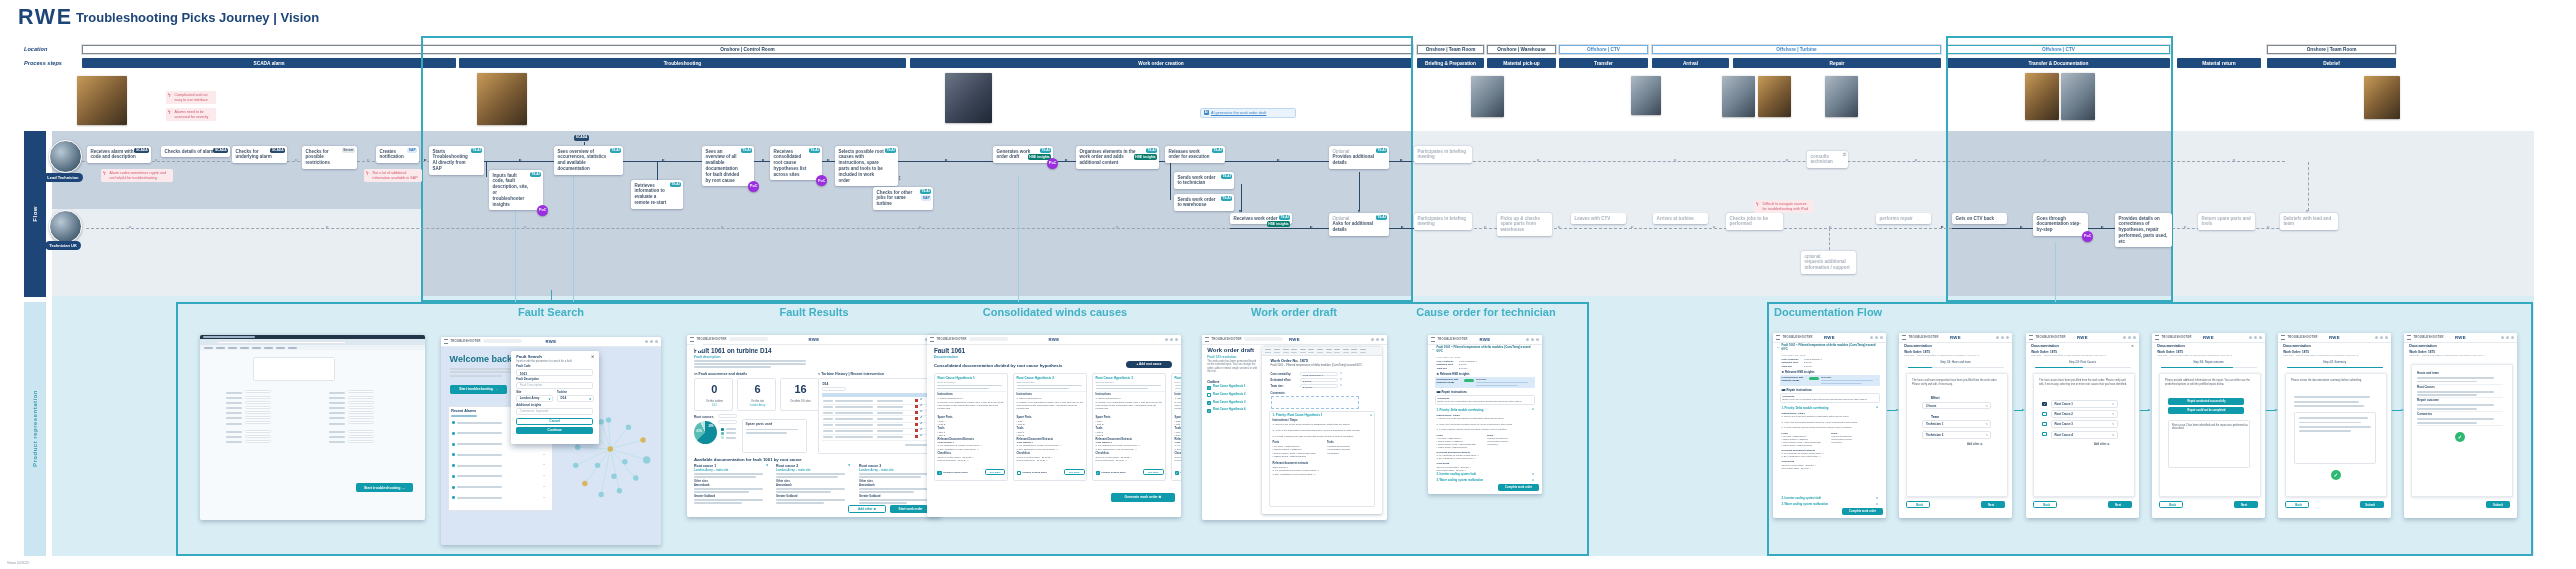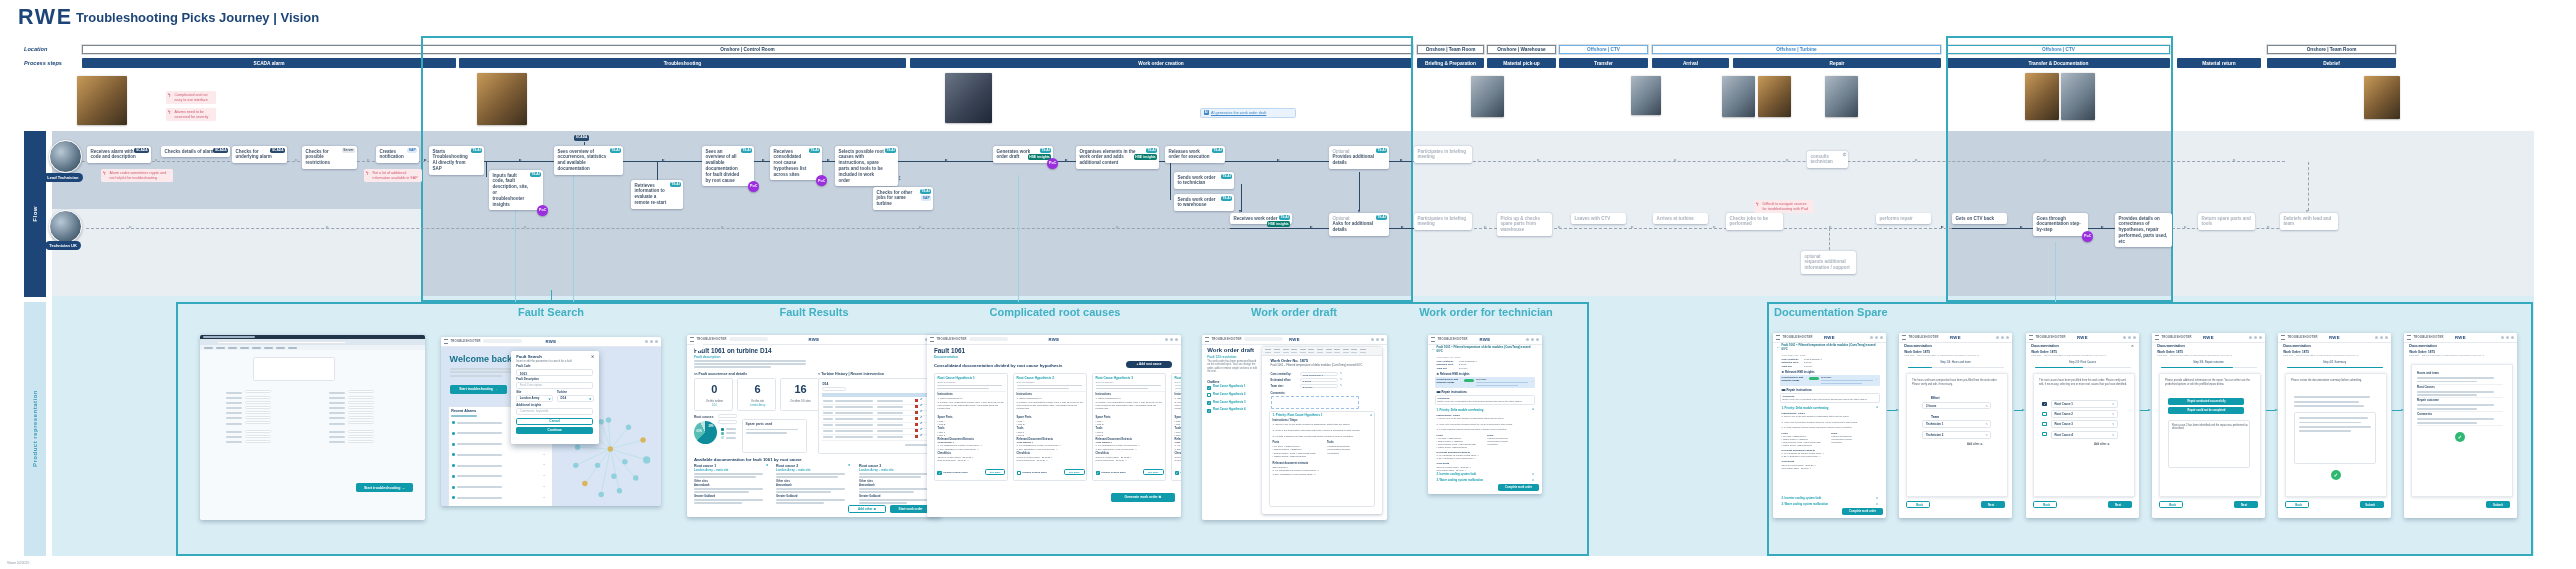--- a/index.html
+++ b/index.html
@@ -333,24 +333,24 @@
       <div>Difficult to navigate sources for troubleshooting with iPad</div>
     </div>
     <div class="abs ainote" style="left: 1200px; top: 108px; width: 96px;">
       <div class="aico">AI</div>
       <div>AI generates the work order draft</div>
     </div>
     <div class="abs tealrect" style="left: 176px; top: 302px; width: 1413px; height: 254px;"></div>
     <div class="abs tealrect" style="left: 1767px; top: 302px; width: 766px; height: 254px;"></div>
     <div class="abs sectitle" style="left: 422px; top: 306px; width: 258px; text-align: center;">Fault Search</div>
     <div class="abs sectitle" style="left: 685px; top: 306px; width: 258px; text-align: center;">Fault Results</div>
-    <div class="abs sectitle" style="left: 926px; top: 306px; width: 258px; text-align: center;">Complicated root causes</div>
+    <div class="abs sectitle" style="left: 926px; top: 306px; width: 258px; text-align: center;">Consolidated winds causes</div>
     <div class="abs sectitle" style="left: 1165px; top: 306px; width: 258px; text-align: center;">Work order draft</div>
-    <div class="abs sectitle" style="left: 1357px; top: 306px; width: 258px; text-align: center;">Work order for technician</div>
-    <div class="abs sectitle" style="left: 1774px; top: 306px;">Documentation Spare</div>
+    <div class="abs sectitle" style="left: 1357px; top: 306px; width: 258px; text-align: center;">Cause order for technician</div>
+    <div class="abs sectitle" style="left: 1774px; top: 306px;">Documentation Flow</div>
     <div class="abs panel" style="background: rgb(247, 250, 252); left: 200px; top: 335px; width: 225px; height: 185px;">
       <div class="abs " style="background: rgb(34, 54, 74); left: 0px; top: 0px; width: 225px; height: 4.3px;"></div>
       <div class="abs sk" style="background: rgb(159, 179, 200); left: 3.4px; top: 1.3px; width: 52px; height: 1.7px;"></div>
       <div class="abs " style="background: rgb(221, 231, 240); left: 0px; top: 4.3px; width: 225px; height: 6px;"></div>
       <div class="abs bx" style="left: 17px; top: 5.6px; width: 129px; height: 3.4px;"></div>
       <div class="abs " style="background: rgb(238, 243, 247); left: 0px; top: 10.3px; width: 225px; height: 5.2px;"></div>
       <div class="abs sk" style="background: rgb(174, 188, 201); left: 4.3px; top: 12px; width: 8.6px; height: 1.7px;"></div>
       <div class="abs sk" style="background: rgb(174, 188, 201); left: 16.3px; top: 12px; width: 8.6px; height: 1.7px;"></div>
       <div class="abs sk" style="background: rgb(174, 188, 201); left: 28px; top: 12px; width: 8.6px; height: 1.7px;"></div>
       <div class="abs sk" style="background: rgb(174, 188, 201); left: 40px; top: 12px; width: 8.6px; height: 1.7px;"></div>
@@ -394,21 +394,21 @@
       <div class="abs sk" style="background: rgb(204, 214, 223); left: 26px; top: 101px; width: 15.5px; height: 1.7px;"></div>
       <div class="abs bx" style="left: 45px; top: 100px; width: 26px; height: 3.4px;"></div>
       <div class="abs sk" style="background: rgb(204, 214, 223); left: 129px; top: 101px; width: 15.5px; height: 1.7px;"></div>
       <div class="abs bx" style="left: 148px; top: 100px; width: 26px; height: 3.4px;"></div>
       <div class="abs sk" style="background: rgb(204, 214, 223); left: 26px; top: 106px; width: 15.5px; height: 1.7px;"></div>
       <div class="abs bx" style="left: 45px; top: 105px; width: 26px; height: 3.4px;"></div>
       <div class="abs sk" style="background: rgb(204, 214, 223); left: 129px; top: 106px; width: 15.5px; height: 1.7px;"></div>
       <div class="abs bx" style="left: 148px; top: 105px; width: 26px; height: 3.4px;"></div>
       <div class="abs btn-teal" style="left: 156px; top: 148px; width: 57px; height: 9.4px; font-size: 3.6px;">Start troubleshooting →</div>
     </div>
-    <div class="abs panel" style="background: rgb(217, 229, 244); left: 441px; top: 337px; width: 220px; height: 169px;">
+    <div class="abs panel" style="background: rgb(217, 229, 244); left: 441px; top: 337px; width: 220px; height: 208px;">
       <div class="mini-h">
         <div class="mh-burger"></div>
         <div class="mh-name">TROUBLESHOOTER</div>
         <div class="mh-search"></div>
         <div class="mh-logo">RWE</div>
         <div class="mh-right">
           <div class="mh-dot"></div>
           <div class="mh-dot"></div>
           <div class="mh-dot"></div>
         </div>

